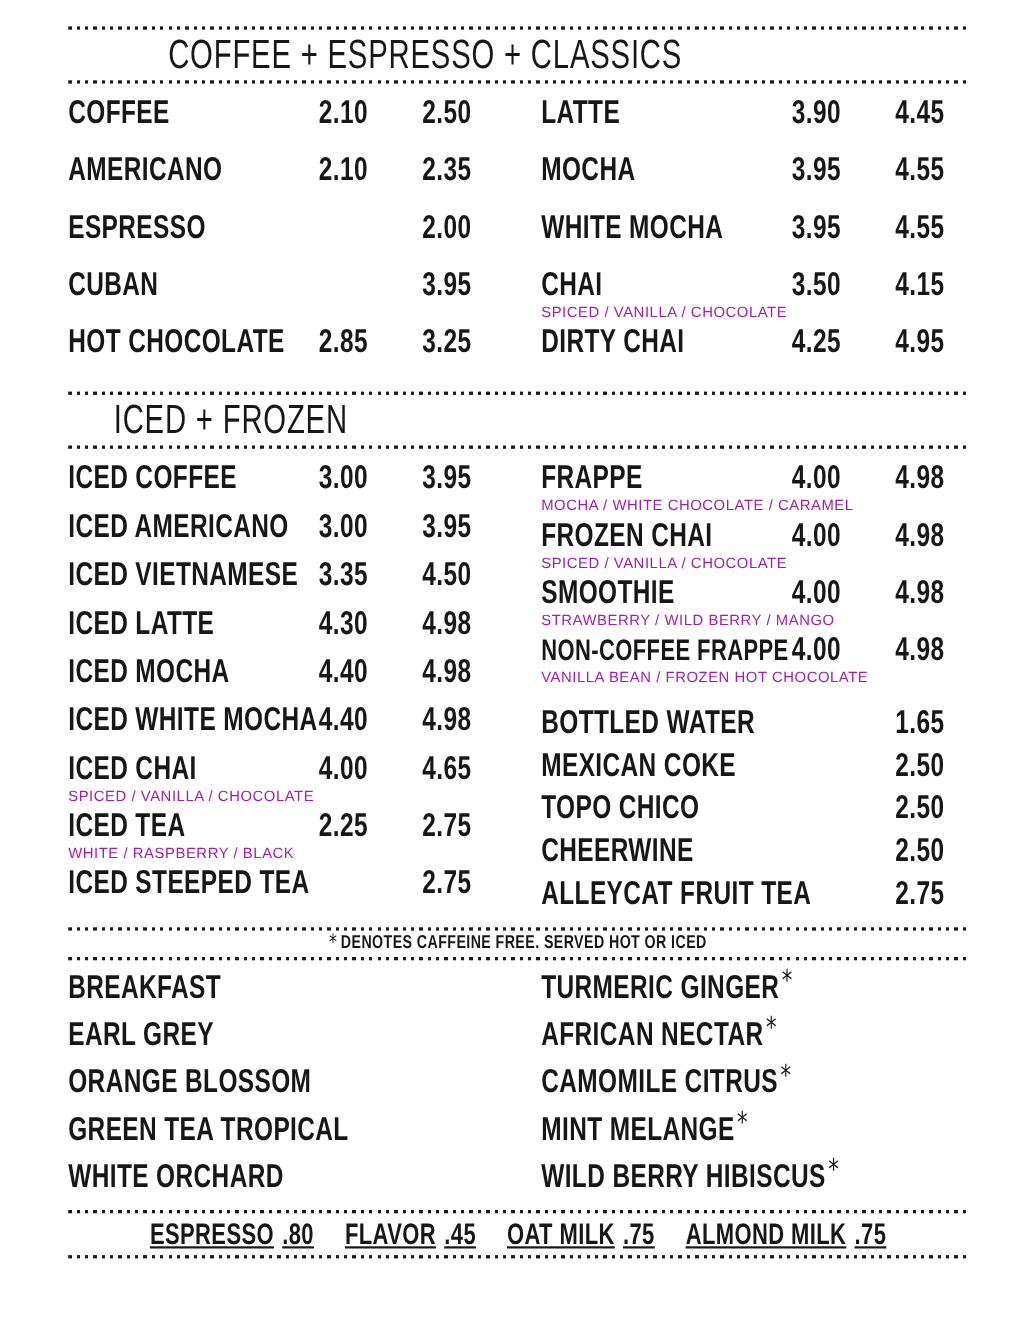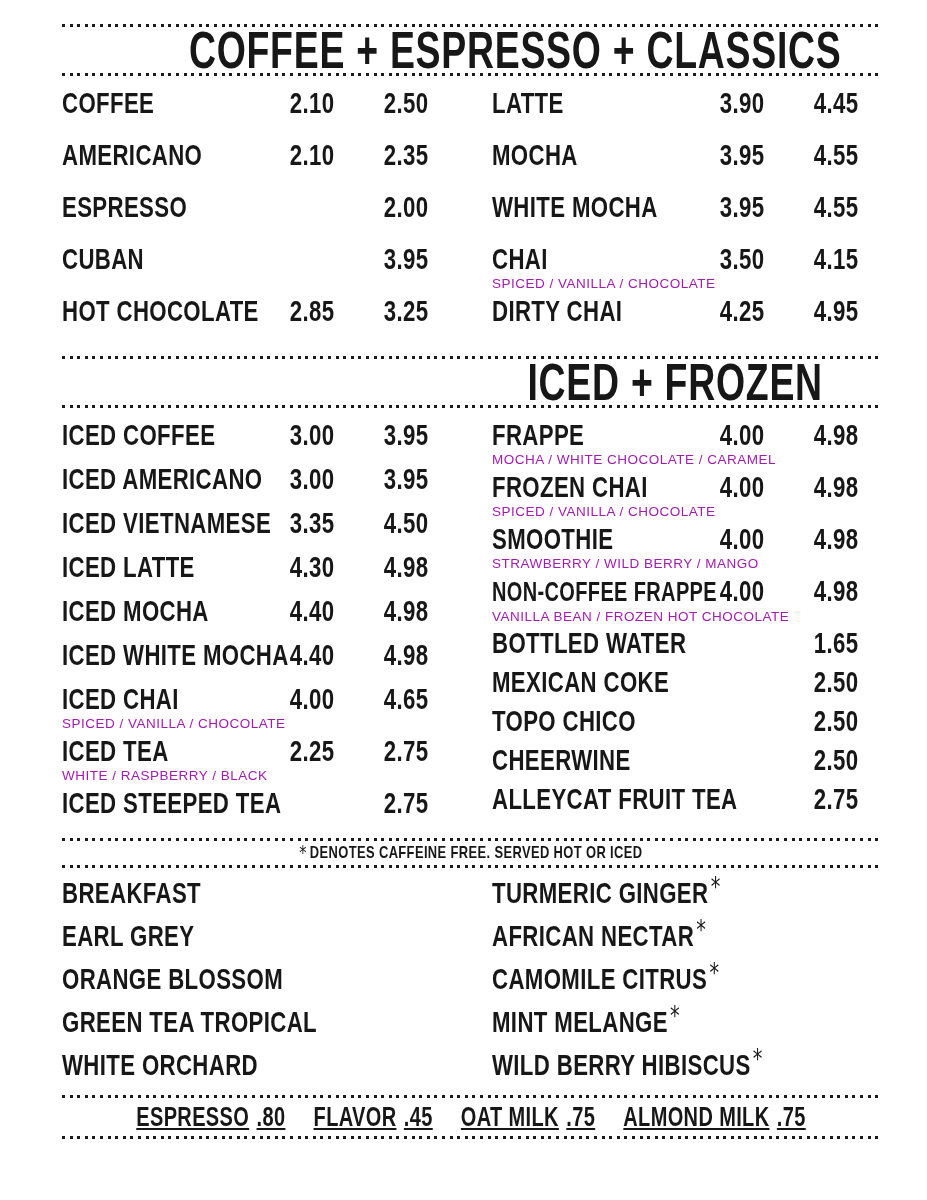--- a/index.html
+++ b/index.html
@@ -8,36 +8,36 @@
     color:#171717;font-family:"Liberation Sans","DejaVu Sans",sans-serif;
   }
   .page{padding:24px 47px 0 62px;}
   .dots{
     height:3px;
     background-image:repeating-linear-gradient(to right,#1a1a1a 0,#1a1a1a 3px,transparent 3px,transparent 7.6px);
   }
   
   .c{display:inline-block;white-space:nowrap;letter-spacing:.5px;transform:scaleX(.74);transform-origin:0 50%;}
   .cc{transform-origin:50% 50%;}
-  .sect-head{height:46px;line-height:46px;text-align:right;font-weight:700;font-size:52px;}
+  .sect-head{height:46px;line-height:46px;text-align:left;font-weight:400;font-size:37px;}
   .sect-head .c{transform:scaleX(.72);letter-spacing:1px;}
   .teas-price{margin-left:40px;}
   .teas-note{text-align:center;font-weight:700;font-size:17px;height:24px;line-height:20px;}
   .teas-note .c{transform:scaleX(.76);}
   .note-star{font-family:"DejaVu Sans",sans-serif;font-weight:400;font-size:19px;position:relative;top:1px;margin-right:4px;}
   .cols{display:grid;grid-template-columns:1fr 1fr;column-gap:42px;}
   .body1{padding:12px 0 8px;}
   .body2{padding:12px 0 6px;}
   .body3{padding:10px 0 2px;}
   .row{display:grid;grid-template-columns:minmax(0,1fr) 88px 88px;column-gap:6px;align-items:baseline;align-content:start;}
   .r52{min-height:52px;}
   .r44{min-height:44px;}
   .r39{min-height:39px;}
   .tearow{min-height:43px;grid-template-columns:1fr;}
-  .gap-top{margin-top:0;}
+  .gap-top{margin-top:14px;}
   .nm{justify-self:start;font-size:30px;font-weight:700;line-height:30px;}
   .tight .nm{font-size:27px;}
   .p{justify-self:center;font-size:30px;font-weight:700;line-height:30px;}
   .sub{grid-column:1/-1;justify-self:start;font-size:13.5px;font-weight:400;letter-spacing:.5px;color:#a21caf;line-height:17px;margin-top:1px;}
   .mark{font-family:"DejaVu Sans",sans-serif;font-weight:400;font-size:26px;position:relative;top:-7px;margin-left:3px;}
   .addons-wrap{height:38px;line-height:38px;overflow:visible;text-decoration:underline;}
   .addons{
     position:relative;left:50%;width:max-content;display:flex;gap:38px;
     transform:translateX(-50%) scaleX(.74);
     font-size:27px;font-weight:700;letter-spacing:.5px;white-space:nowrap;

